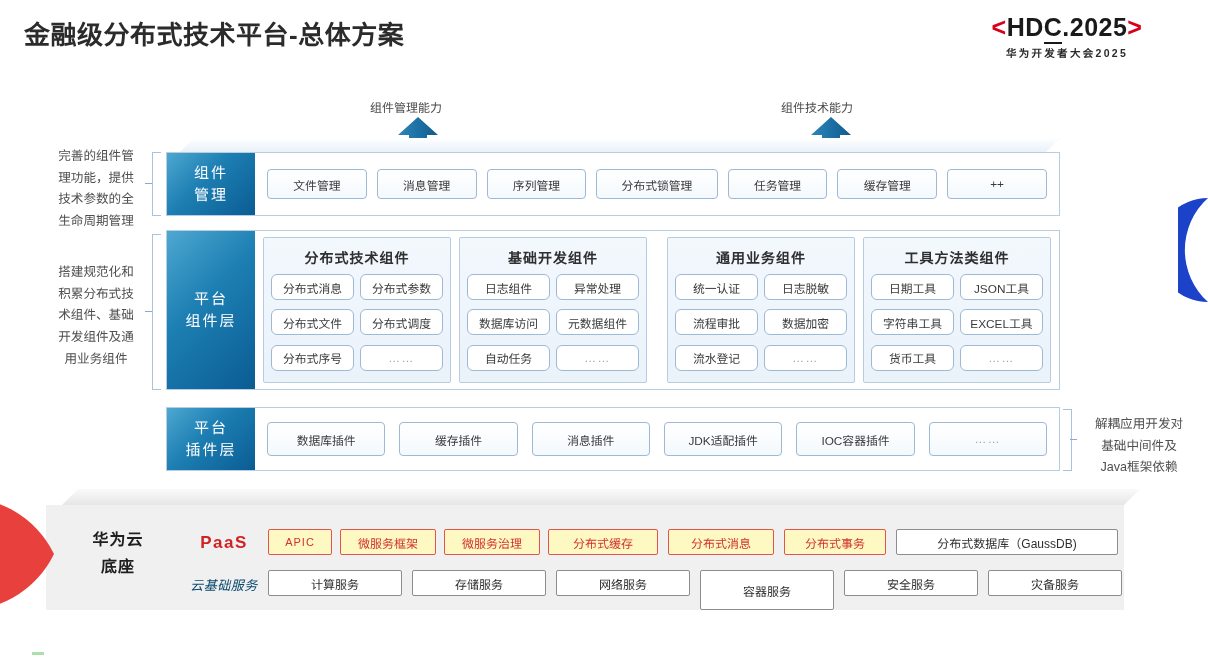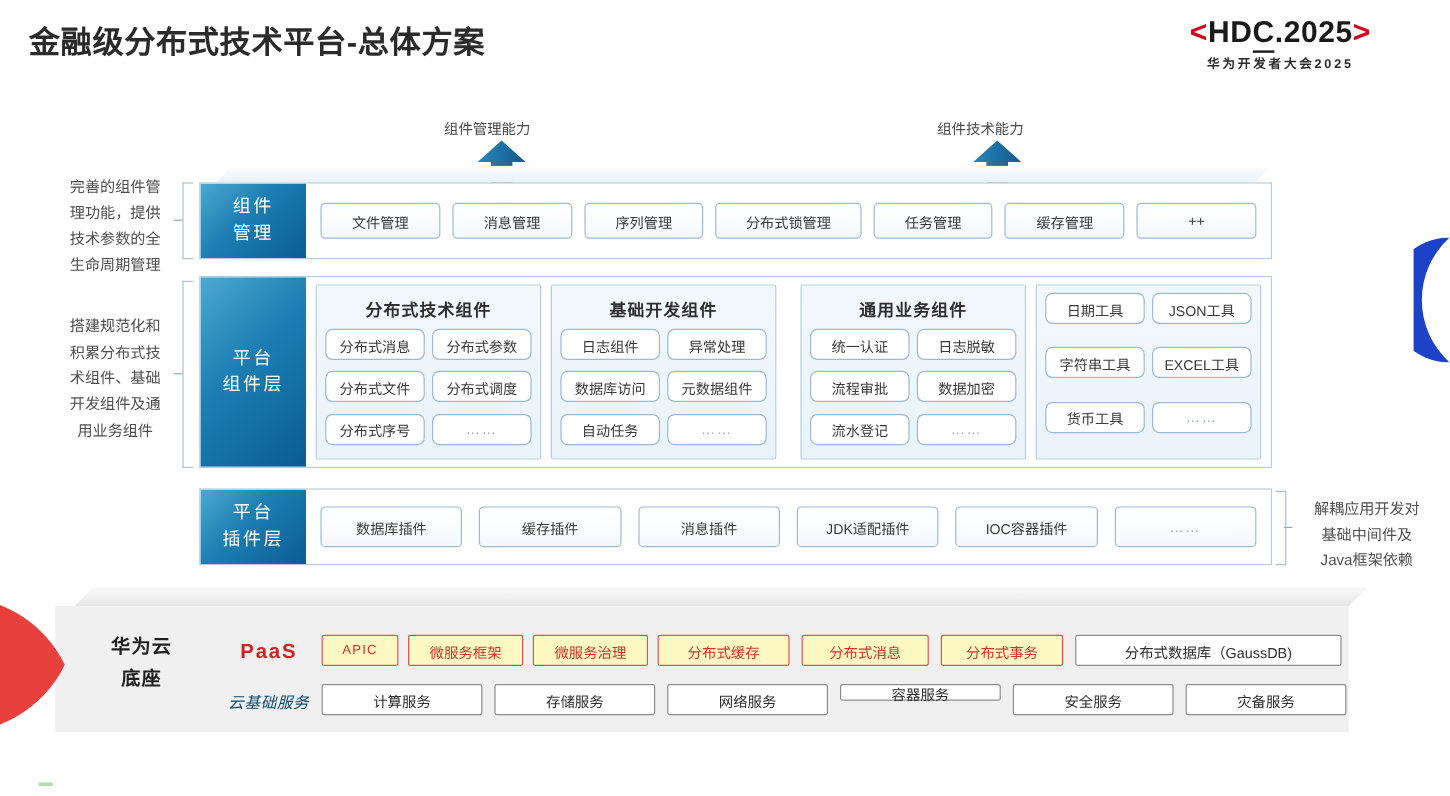--- a/index.html
+++ b/index.html
@@ -254,20 +254,21 @@
           <div class="chip">统一认证</div>
           <div class="chip">日志脱敏</div>
           <div class="chip">流程审批</div>
           <div class="chip">数据加密</div>
           <div class="chip">流水登记</div>
           <div class="chip ellipsis">……</div>
         </div>
       </div>
 
       <div class="group" style="flex:1;">
+        <div class="group-title">工具方法类组件</div>
         <div class="group-grid">
           <div class="chip">日期工具</div>
           <div class="chip">JSON工具</div>
           <div class="chip">字符串工具</div>
           <div class="chip">EXCEL工具</div>
           <div class="chip">货币工具</div>
           <div class="chip ellipsis">……</div>
         </div>
       </div>
 
@@ -305,21 +306,21 @@
   <div class="chip-red" style="left:340px; top:529px; width:96px; height:26px;">微服务框架</div>
   <div class="chip-red" style="left:444px; top:529px; width:96px; height:26px;">微服务治理</div>
   <div class="chip-red" style="left:548px; top:529px; width:110px; height:26px;">分布式缓存</div>
   <div class="chip-red" style="left:668px; top:529px; width:106px; height:26px;">分布式消息</div>
   <div class="chip-red" style="left:784px; top:529px; width:102px; height:26px;">分布式事务</div>
   <div class="chip-gray" style="left:896px; top:529px; width:222px; height:26px;">分布式数据库（GaussDB)</div>
 
   <div class="chip-gray" style="left:268px; top:570px; width:134px; height:26px;">计算服务</div>
   <div class="chip-gray" style="left:412px; top:570px; width:134px; height:26px;">存储服务</div>
   <div class="chip-gray" style="left:556px; top:570px; width:134px; height:26px;">网络服务</div>
-  <div class="chip-gray" style="left:700px; top:570px; width:134px; height:14px;">容器服务</div>
+  <div class="chip-gray" style="left:700px; top:570px; width:134px; height:40px;">容器服务</div>
   <div class="chip-gray" style="left:844px; top:570px; width:134px; height:26px;">安全服务</div>
   <div class="chip-gray" style="left:988px; top:570px; width:134px; height:26px;">灾备服务</div>
 
   <svg class="red-wedge" width="100" height="112" viewBox="0 0 100 112">
     <path d="M0,0 A100,100 0 0,1 100,56 A100,100 0 0,1 0,112 Z" fill="#e8403c"></path>
   </svg>
   <svg class="blue-lens" width="30" height="104" viewBox="0 0 30 104">
     <path d="M30,0 A70,70 0 0,0 30,104 A52,52 0 0,1 30,0 Z" fill="#1b42c8"></path>
   </svg>
   <svg class="green-dot" width="14" height="8" viewBox="0 0 14 8">

